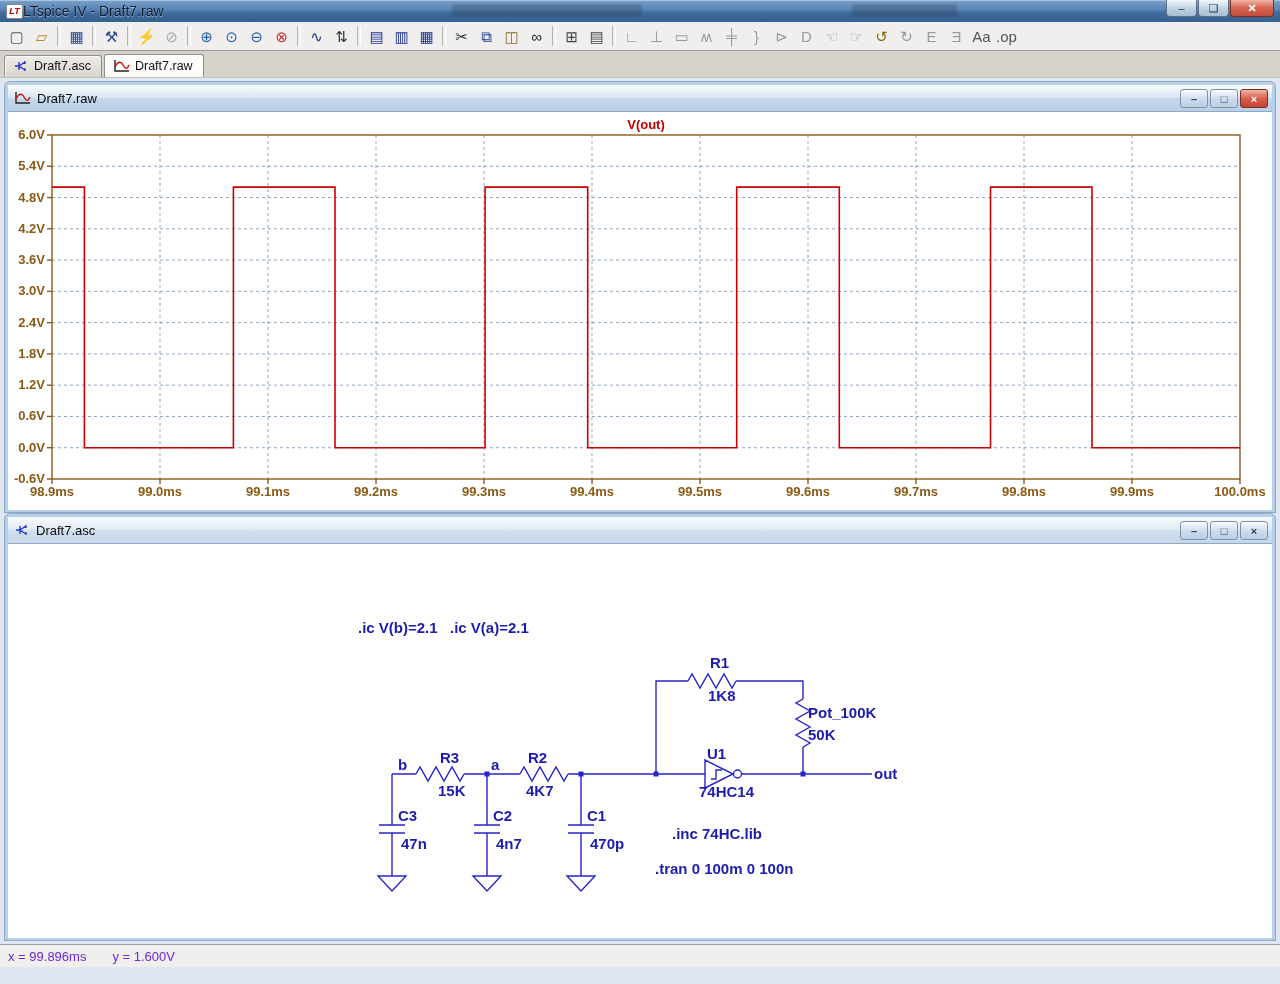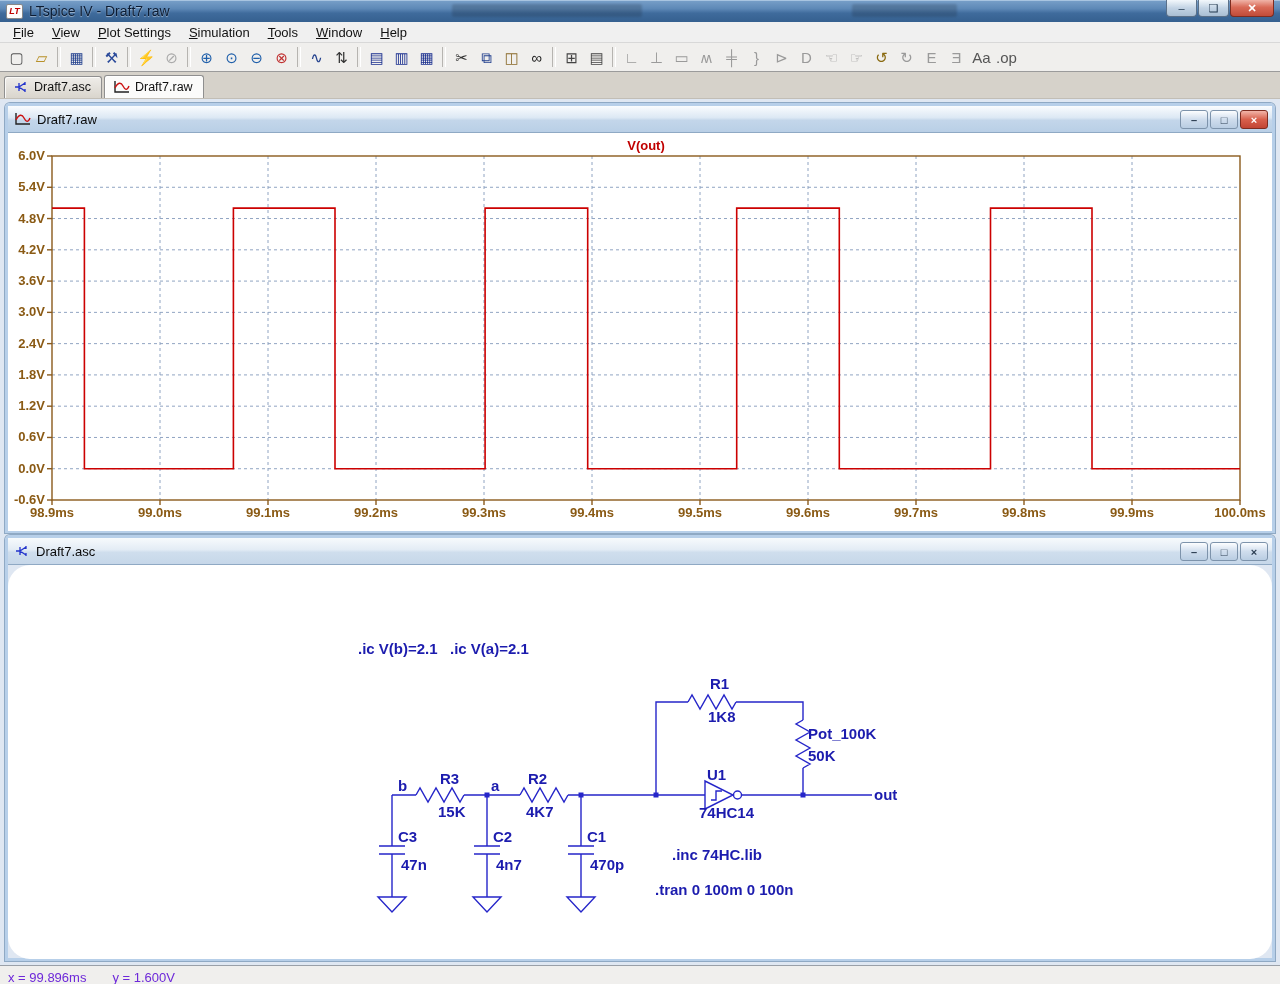--- a/index.html
+++ b/index.html
@@ -3,21 +3,21 @@
 <meta charset="utf-8">
 <style>
   html,body{margin:0;padding:0;background:#444;}
   .app{position:relative;width:1280px;height:984px;background:#dfe7f2;overflow:hidden;
        font-family:"Liberation Sans",sans-serif;-webkit-font-smoothing:antialiased;}
 
   
   .titlebar{position:relative;height:22px;background:linear-gradient(#79a0c9 0%,#5d88b6 40%,#3f6b9c 60%,#35608f 100%);
     display:flex;align-items:center;padding:0 6px;box-shadow:inset 0 1px 0 #a8c4e0;}
   .lt-logo{width:15px;height:13px;background:#fdfdfd;border-radius:2px;display:flex;align-items:center;justify-content:center;
-    color:#c00000;font-weight:bold;font-style:italic;font-size:9px;margin-right:6px;border:1px solid #888;}
+    color:#c00000;font-weight:bold;font-style:italic;font-size:9px;border:1px solid #888;}
   .main-title{font-size:14px;color:#0c1c33;text-shadow:0 1px 1px rgba(255,255,255,.5);}
   .tb-artifact{position:absolute;top:4px;height:13px;background:#1d2b3a;opacity:.22;border-radius:2px;filter:blur(1px);}
   .winbtns{position:absolute;right:6px;top:0;display:flex;}
   .wbtn{width:29px;height:16px;display:flex;align-items:center;justify-content:center;font-size:11px;
     border:1px solid #5a7089;border-top:none;border-radius:0 0 4px 4px;margin-left:1px;
     background:linear-gradient(#f3f8fc,#c2d3e4 50%,#a9bed3);color:#22384e;}
   .wbtn.close{width:42px;background:linear-gradient(#f0b4a8,#d96a57 45%,#c14b38);color:#fff;font-weight:bold;border-color:#7e2c20;}
 
   
   .menubar{height:20px;background:#f0f0f0;display:flex;align-items:center;padding:0 4px;border-bottom:1px solid #d8d8d8;}
@@ -44,21 +44,21 @@
     background:linear-gradient(#fafcfe,#dce8f4 45%,#c3d6ea 55%,#b9cfe6);border-bottom:1px solid #8fa9c4;}
   .win-title .wt-label{font-size:13px;color:#0a0a0a;}
   .cbtns{position:absolute;right:4px;top:4px;display:flex;gap:2px;}
   .cbtn{width:26px;height:17px;display:flex;align-items:center;justify-content:center;font-size:11px;font-weight:bold;
     border:1px solid #7d93ab;border-radius:3px;background:linear-gradient(#fdfeff,#cfdded 50%,#b9cde2);color:#2c3e52;}
   .cbtn.close-red{background:linear-gradient(#f2b5a9,#d8604c 50%,#c24534);color:#fff;border-color:#7e2c20;}
   .win-body{background:#fff;position:relative;}
   .win-raw{top:4px;height:430px;}
   .win-raw .win-body{height:398px;}
   .win-asc{top:436px;height:426px;}
-  .win-asc .win-body{height:394px;border-radius:22px;}
+  .win-asc .win-body{height:394px;}
 
   svg{display:block;}
   .grid{stroke:#90a4c2;stroke-width:1;stroke-dasharray:3 3;}
   .frame{stroke:#8a5a1c;stroke-width:1.4;fill:none;}
   .axistick{stroke:#8a5a1c;stroke-width:1.4;}
   .ticklabel{fill:#8a5a14;font:bold 13px "Liberation Sans",sans-serif;}
   .plot-title{fill:#c00000;font:bold 13px "Liberation Sans",sans-serif;text-anchor:middle;}
   .trace{fill:none;stroke-width:1.6;}
 
   .wire{stroke:#2626c9;stroke-width:1.4;fill:none;}
@@ -79,29 +79,20 @@
     <span class="main-title">LTspice IV - Draft7.raw</span>
     <span class="tb-artifact" style="left:452px;width:190px;"></span>
     <span class="tb-artifact" style="left:852px;width:105px;"></span>
     <span class="winbtns">
       <span class="wbtn">–</span>
       <span class="wbtn">❑</span>
       <span class="wbtn close">✕</span>
     </span>
   </div>
 
-  <div class="menubar">
-    <span class="menu-item">File</span>
-    <span class="menu-item">View</span>
-    <span class="menu-item">Plot Settings</span>
-    <span class="menu-item">Simulation</span>
-    <span class="menu-item">Tools</span>
-    <span class="menu-item">Window</span>
-    <span class="menu-item">Help</span>
-  </div>
 
   <div class="toolbar" id="toolbar">
       <span class="tbtn" style="color: rgb(85, 85, 85);">▢</span>
       <span class="tbtn" style="color: rgb(184, 145, 42);">▱</span>
       <span class="tsep"></span>
       <span class="tbtn" style="color: rgb(35, 65, 142);">▦</span>
       <span class="tsep"></span>
       <span class="tbtn" style="color: rgb(42, 74, 154);">⚒</span>
       <span class="tsep"></span>
       <span class="tbtn" style="color: rgb(51, 51, 51);">⚡</span>

